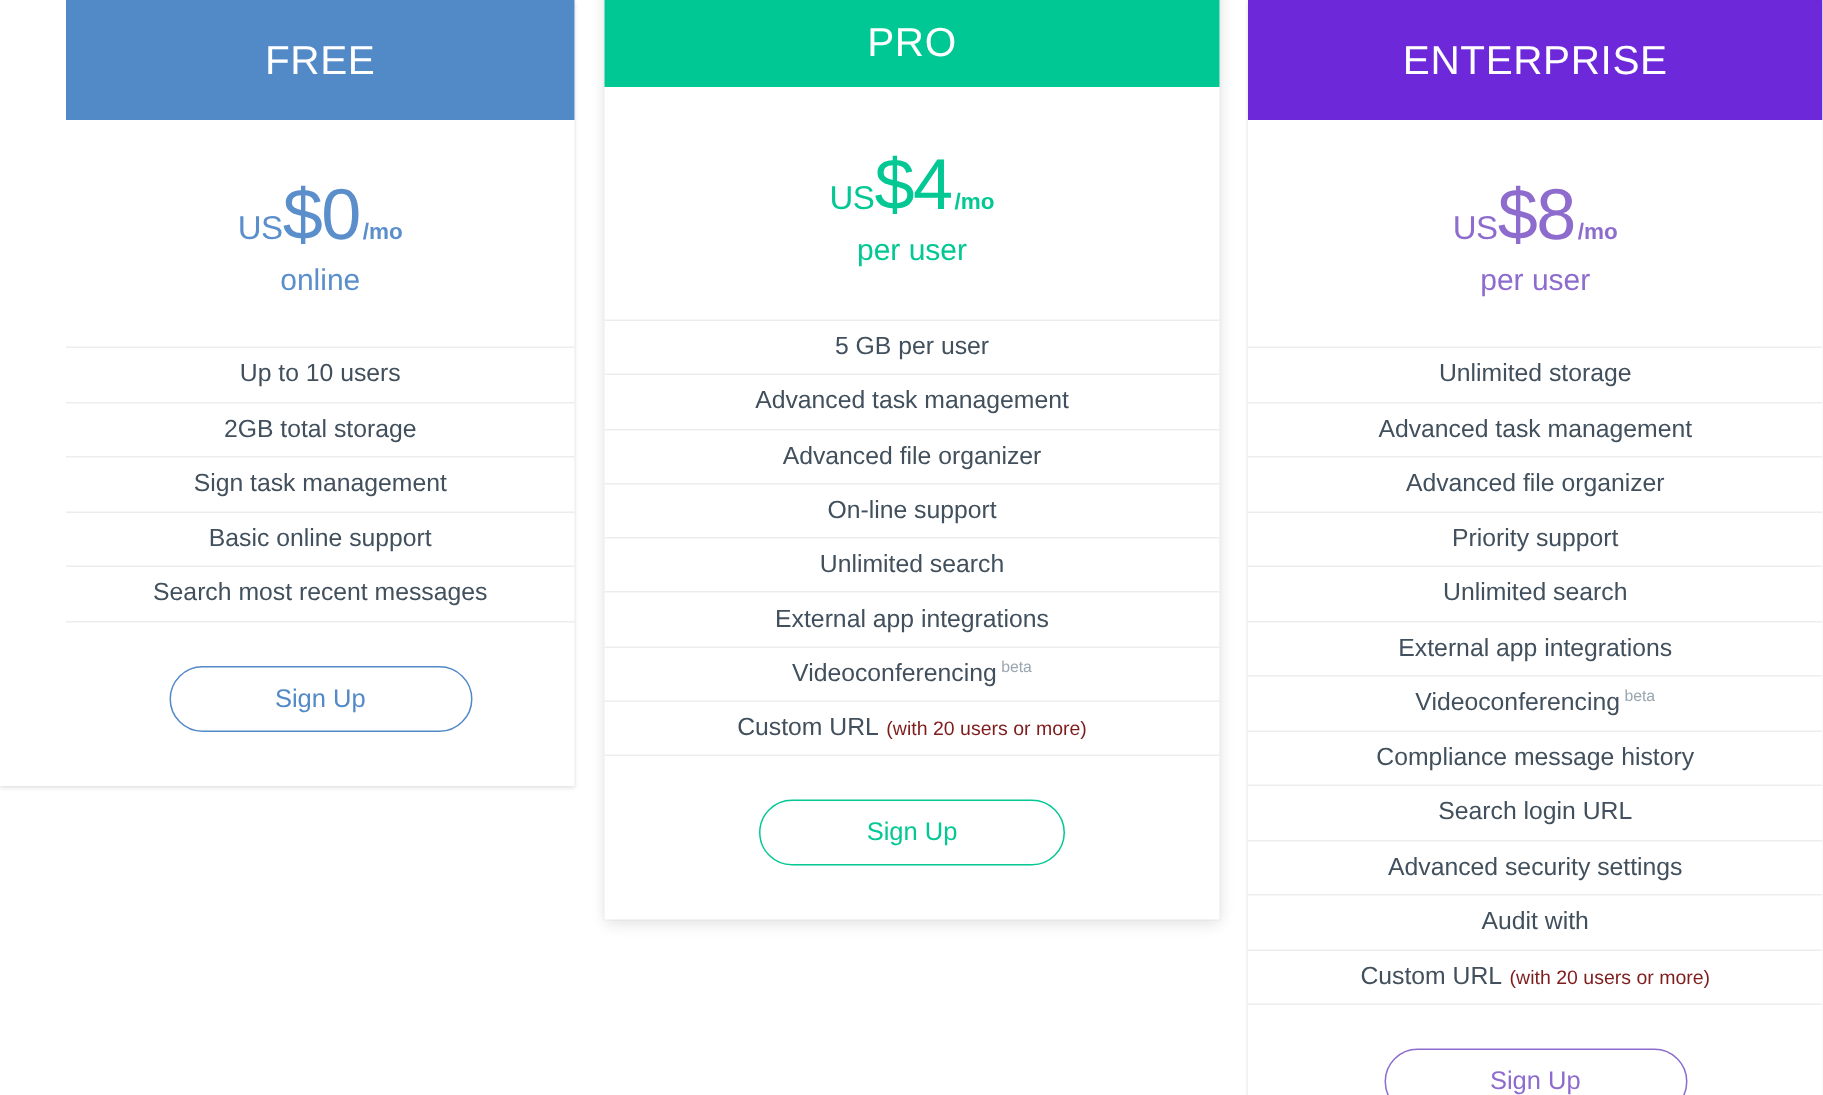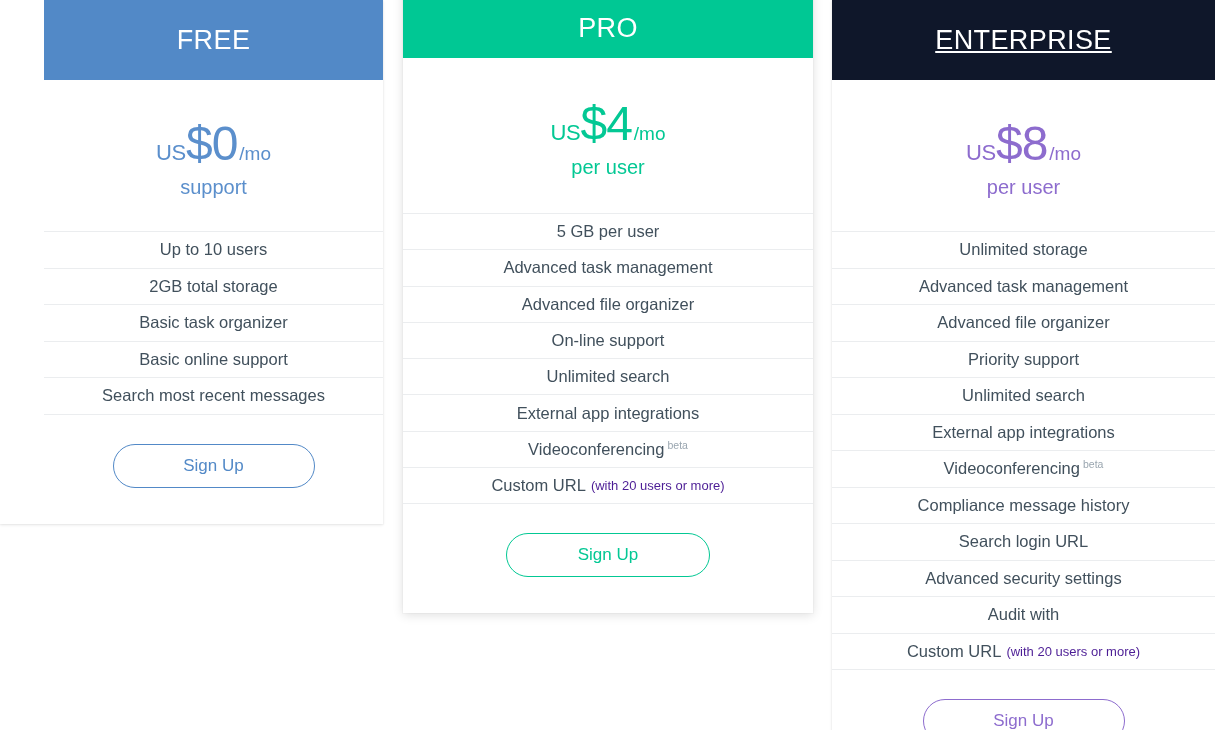--- a/index.html
+++ b/index.html
@@ -81,22 +81,22 @@
     font-size: 22px;
     font-weight: 400;
     letter-spacing: -0.3px;
   }
   .price-amt {
     font-size: 48px;
     font-weight: 400;
     letter-spacing: -1px;
   }
   .price-per {
-    font-size: 19px;
-    font-weight: 400;
+    font-size: 15px;
+    font-weight: 700;
     margin-left: 2px;
   }
   .price-note {
     margin-top: 8px;
     font-size: 20px;
     font-weight: 400;
   }
 
   
   .features { display: flex; flex-direction: column; text-align: right; }
@@ -116,21 +116,21 @@
 
   .feature-sup {
     font-size: 10.5px;
     color: #9aa6b0;
     margin-left: 3px;
     align-self: flex-start;
     margin-top: 7px;
   }
   .feature-note {
     font-size: 13px;
-    color: #4c1d95;
+    color: #7f1d1d;
     margin-left: 5px;
   }
 
   
   .cta-wrap {
     display: flex;
     align-items: center;
     justify-content: center;
     padding: 29px 0 36px 0;
   }
@@ -157,51 +157,51 @@
   .theme-blue   .plan-header { background: #5289c7; }
   .theme-blue   .price-line,
   .theme-blue   .price-note  { color: #5b8fcc; }
   .theme-blue   .cta-btn { border: 1px solid #5289c7; color: #5289c7; }
 
   .theme-green  .plan-header { background: #00c894; }
   .theme-green  .price-line,
   .theme-green  .price-note  { color: #03c894; }
   .theme-green  .cta-btn { border: 1px solid #03c894; color: #03c894; }
 
-  .theme-purple .plan-header { background: #0f172a; text-decoration: underline; }
+  .theme-purple .plan-header { background: #6d28d9; }
   .theme-purple .price-line,
   .theme-purple .price-note  { color: #8d6cce; }
   .theme-purple .cta-btn { border: 1px solid #8d6cce; color: #8d6cce; }
 </style>
 </head>
 <body>
 
 <div id="stage">
 
   <div class="plan plan-free theme-blue">
     <div class="plan-header">
       <span>FREE</span>
     </div>
     <div class="price-block">
       <div class="price-line">
         <span class="price-cur">US</span>
         <span class="price-amt">$0</span>
         <span class="price-per">/mo</span>
       </div>
-      <div class="price-note">support</div>
+      <div class="price-note">online</div>
     </div>
     <div class="features">
       <div class="feature-row">
           <span>Up to 10 users</span>
         </div>
       <div class="feature-row">
           <span>2GB total storage</span>
         </div>
       <div class="feature-row">
-          <span>Basic task organizer</span>
+          <span>Sign task management</span>
         </div>
       <div class="feature-row">
           <span>Basic online support</span>
         </div>
       <div class="feature-row">
           <span>Search most recent messages</span>
         </div>
     </div>
     <div class="cta-wrap">
       <div class="cta-btn">

